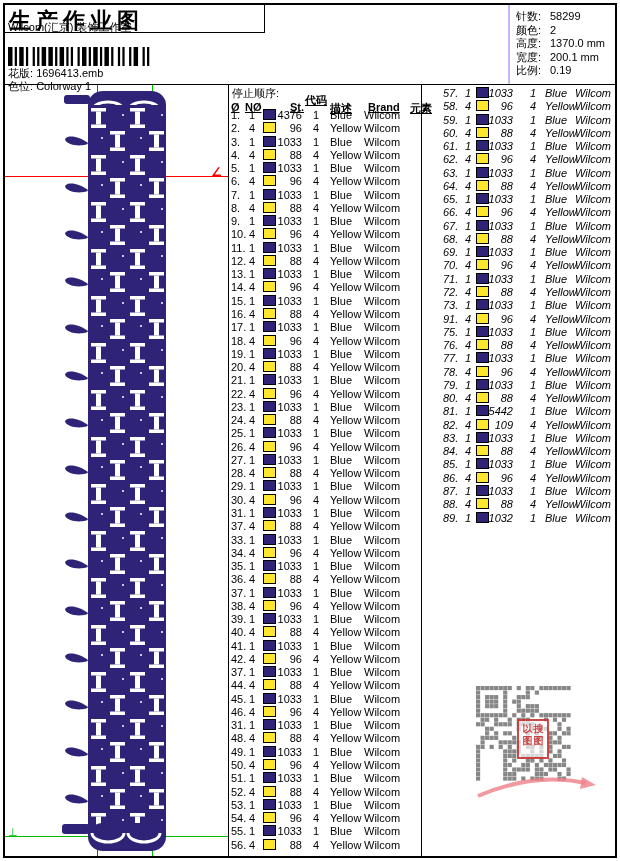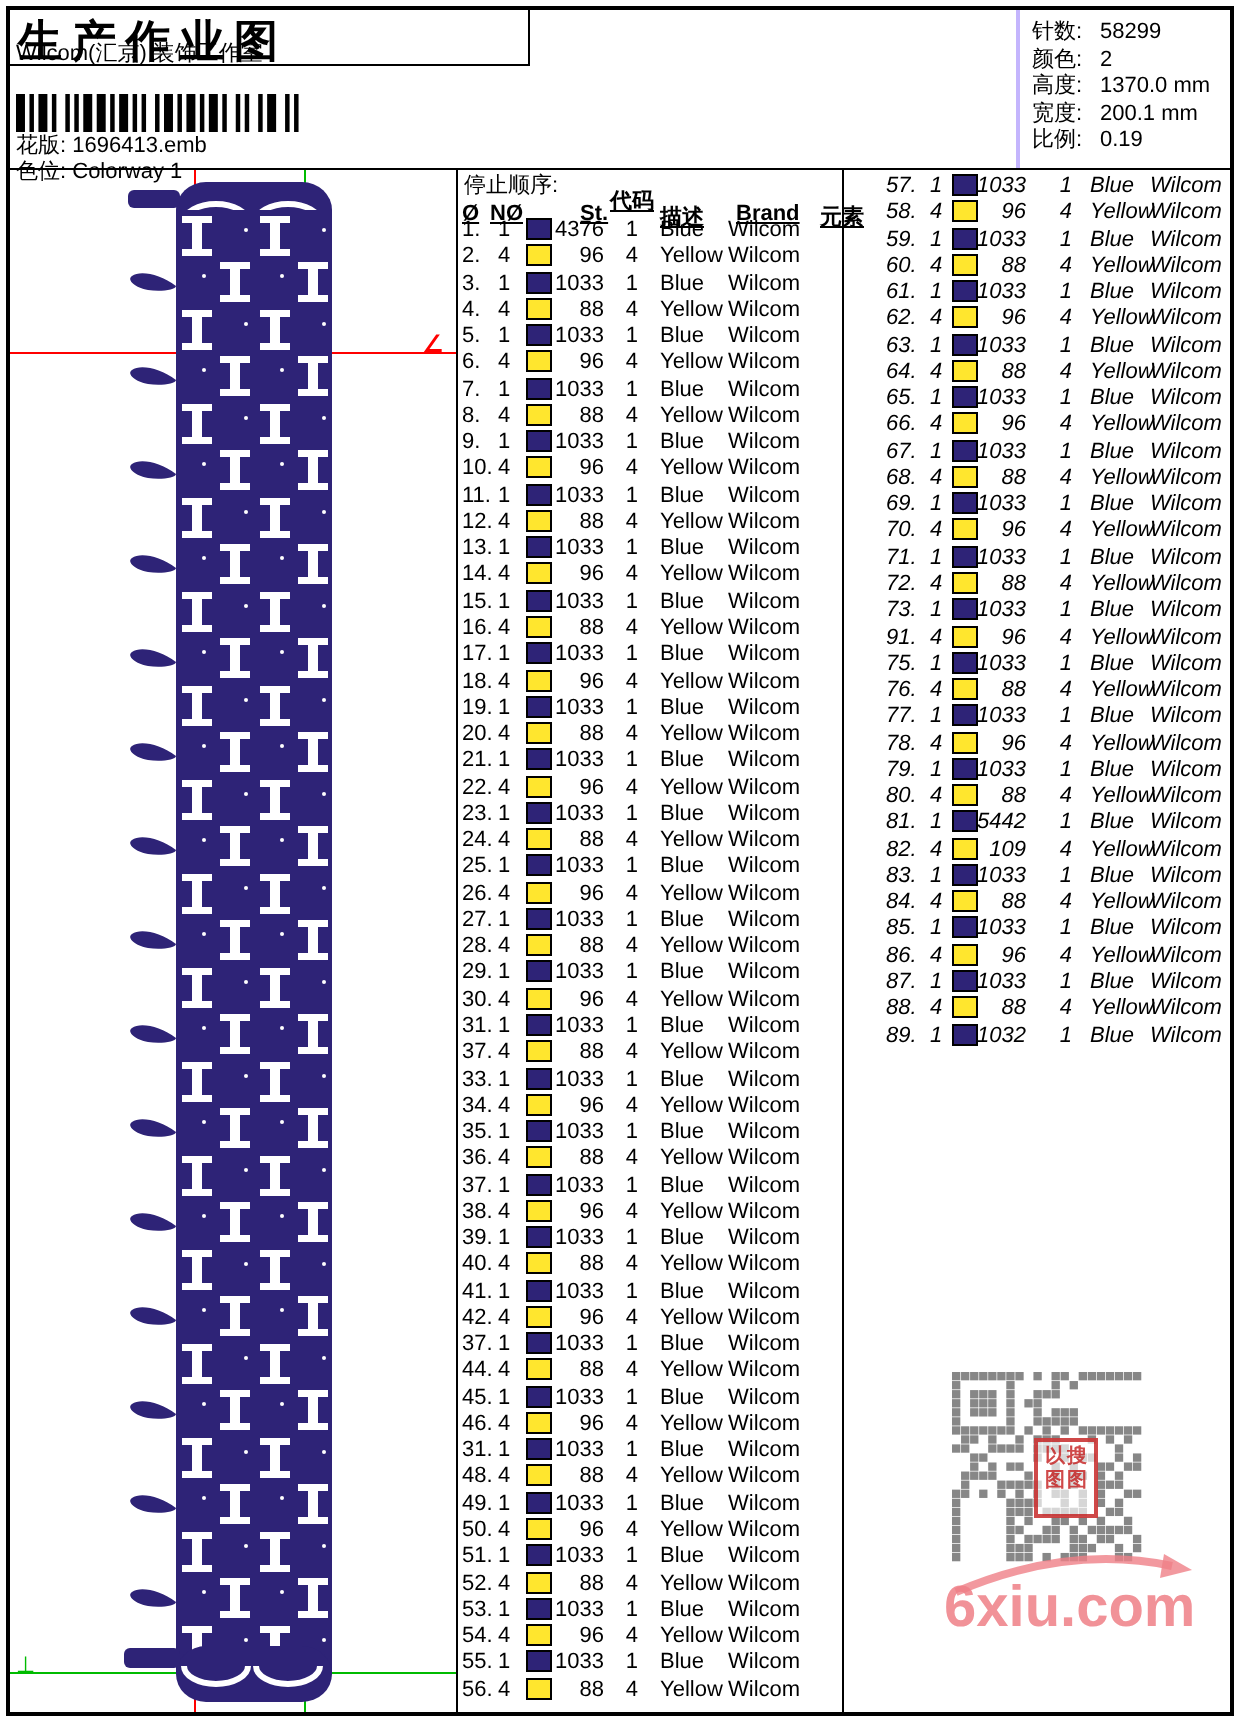--- a/index.html
+++ b/index.html
@@ -1269,15 +1269,14 @@
       <rect x="85.95238095238095" y="90.47619047619048" width="4.161904761904762" height="4.161904761904762" fill="#878787"></rect>
     </svg>
   <div class="stamp">
     <div class="col">以<br>图</div>
     <div class="col">搜<br>图</div>
   </div>
   <svg class="abs" style="left:465px;top:765px;" width="130" height="30">
     <path d="M8,26 Q64,2 116,13" stroke="#ef7f87" stroke-width="4" fill="none" opacity="0.8"></path>
     <polygon points="112,7 126,15 110,19" fill="#ef7f87" opacity="0.8"></polygon>
   </svg>
-  <div class="sitemark">6xiu.com</div>
 
 </div>
 
 </body></html>

